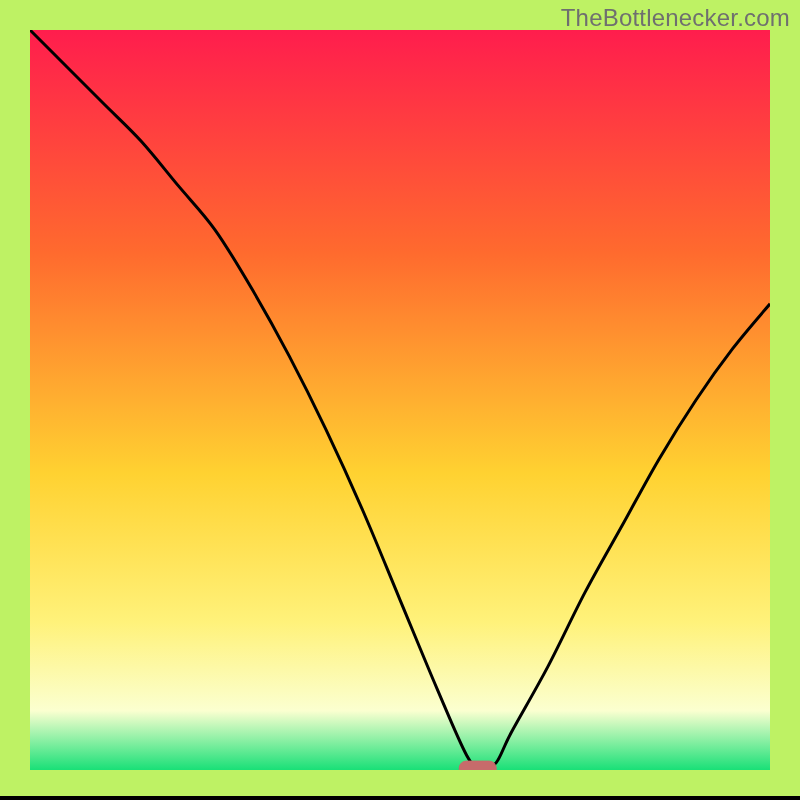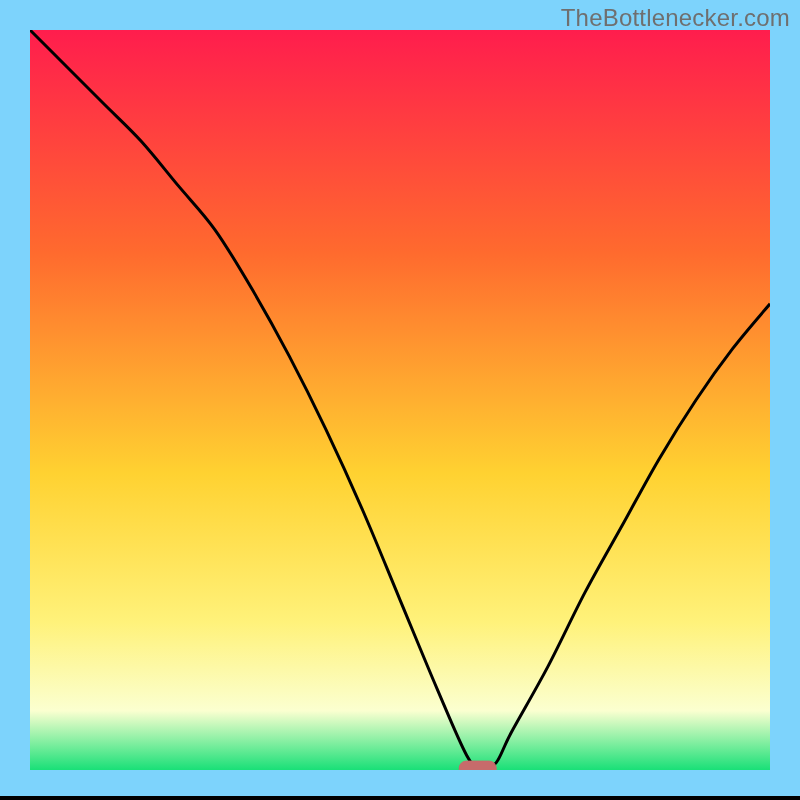--- a/index.html
+++ b/index.html
@@ -8,21 +8,21 @@
     width: 800px;
     height: 800px;
     background: #000;
     overflow: hidden;
     font-family: Arial, Helvetica, sans-serif;
   }
   .frame {
     position: relative;
     width: 800px;
     height: 796px;
-    background: #7dd3fc;
+    background: #bef264;
   }
   .watermark {
     position: absolute;
     top: 4px;
     right: 10px;
     color: #6f6f6f;
     font-size: 24px;
     font-weight: 500;
     letter-spacing: 0.2px;
     z-index: 10;

